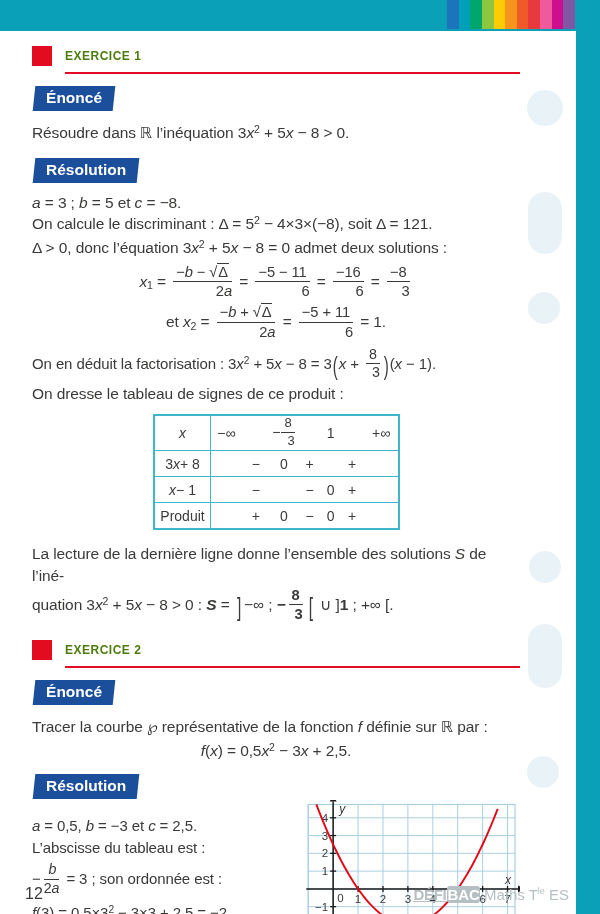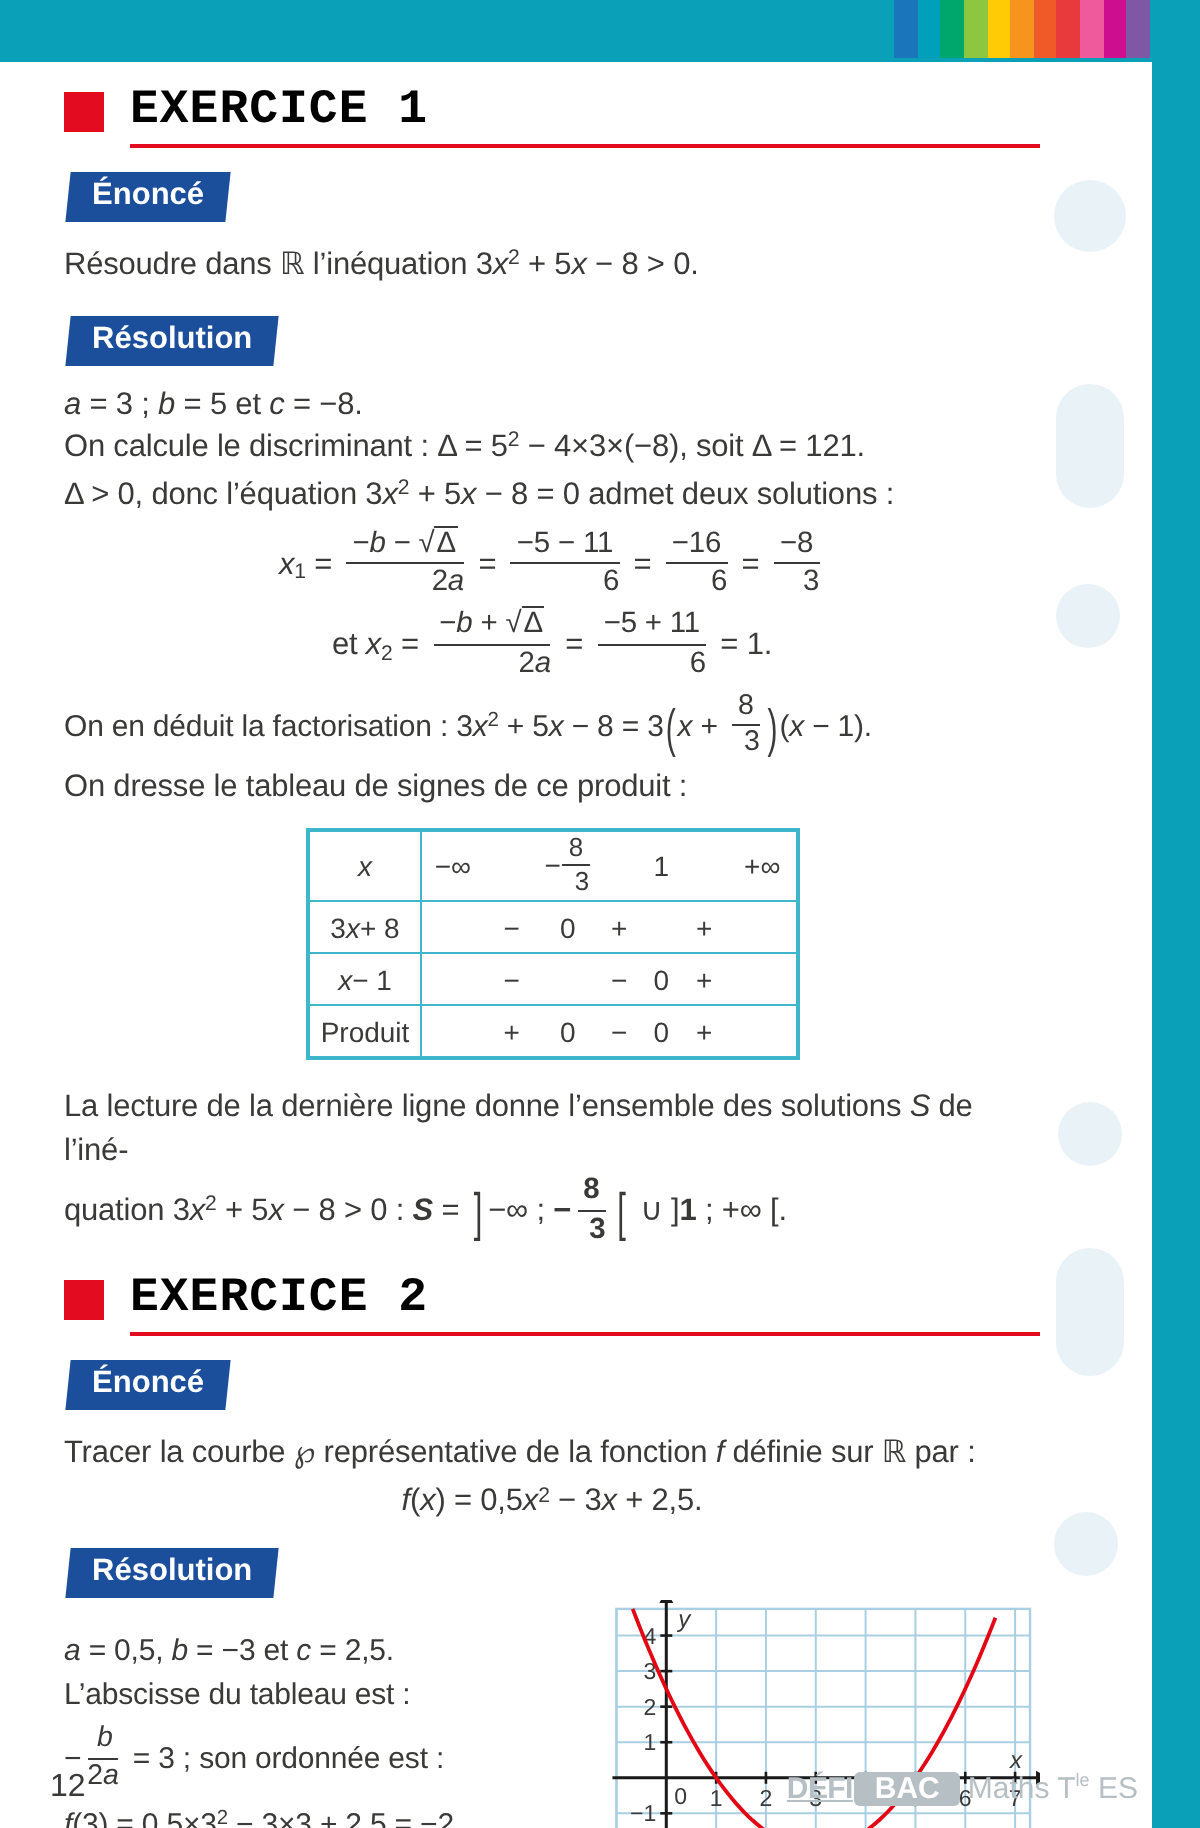--- a/index.html
+++ b/index.html
@@ -14,21 +14,21 @@
   .blob.b1{left:527px;top:90px;width:36px;height:36px;}
   .blob.b2{left:528px;top:192px;width:34px;height:62px;}
   .blob.b3{left:528px;top:292px;width:32px;height:32px;}
   .blob.b4{left:529px;top:551px;width:32px;height:32px;}
   .blob.b5{left:528px;top:624px;width:34px;height:64px;}
   .blob.b6{left:527px;top:756px;width:32px;height:32px;}
   
   .content{position:absolute;left:32px;top:45px;width:488px;}
   .ex-header{position:relative;padding-left:33px;margin-top:0;}
   .ex-header .sq{position:absolute;left:0;top:1px;width:20px;height:20px;background:#e30b20;}
-  .ex-title{color:#000000;font-weight:bold;font-size:24px;letter-spacing:.5px;line-height:22px;display:inline-block;font-family:Liberation Mono, monospace;}
+  .ex-title{color:#4d7c0f;font-weight:bold;font-size:12px;letter-spacing:.5px;line-height:22px;display:inline-block;}
   .rule{height:2px;background:#e30b20;margin-top:5px;}
   .badge{display:inline-block;background:#1b4e9b;color:#fff;font-weight:bold;font-size:15.5px;
          padding:3px 12px 4px;transform:skewX(-6deg);margin:12px 0 0 2px;}
   .badge>span{display:inline-block;transform:skewX(6deg);}
   .line{font-size:15.5px;line-height:21.5px;letter-spacing:-.1px;}
   .statement{margin-top:11px;}
   .after-badge{margin-top:9px;}
   .eq{text-align:center;margin:5px 0 3px;font-size:15.5px;line-height:1.1;}
   .eq,.factor{letter-spacing:-.1px;}
   .factor{margin-top:6px;font-size:15px;line-height:34px;}
@@ -56,21 +56,21 @@
   .ex2{margin-top:15px;}
   .cols{display:flex;margin-top:7px;}
   .col-left{width:270px;flex:0 0 270px;font-size:15px;letter-spacing:-.15px;}
   .col-left .line{font-size:15px;}
   .col-left .wfrac{line-height:1.15;margin:5px 0 4px;}
   .col-right{flex:1;margin-top:-6px;}
   
   .pagenum{position:absolute;left:25px;bottom:11px;font-size:16px;color:#3a3a39;}
   .brand{position:absolute;right:31px;bottom:11px;color:#b6bfc3;font-size:15px;white-space:nowrap;}
   .brand .defi{font-weight:bold;letter-spacing:-.3px;text-decoration:underline;}
-  .brand .bac{font-weight:bold;background:#b6bfc3;color:#fff;border-radius:3px;padding:0 10px;margin:0 4px 0 1px;}
+  .brand .bac{font-weight:bold;background:#b6bfc3;color:#fff;border-radius:3px;padding:0 0;margin:0 4px 0 1px;}
   .brand sup{font-size:.6em;}
 </style>
 </head>
 <body>
 
 <div class="page">
   <div class="topband"></div>
   <div class="rainbow">
       <div style="background: rgb(27, 117, 187);"></div>
       <div style="background: rgb(0, 160, 186);"></div>

